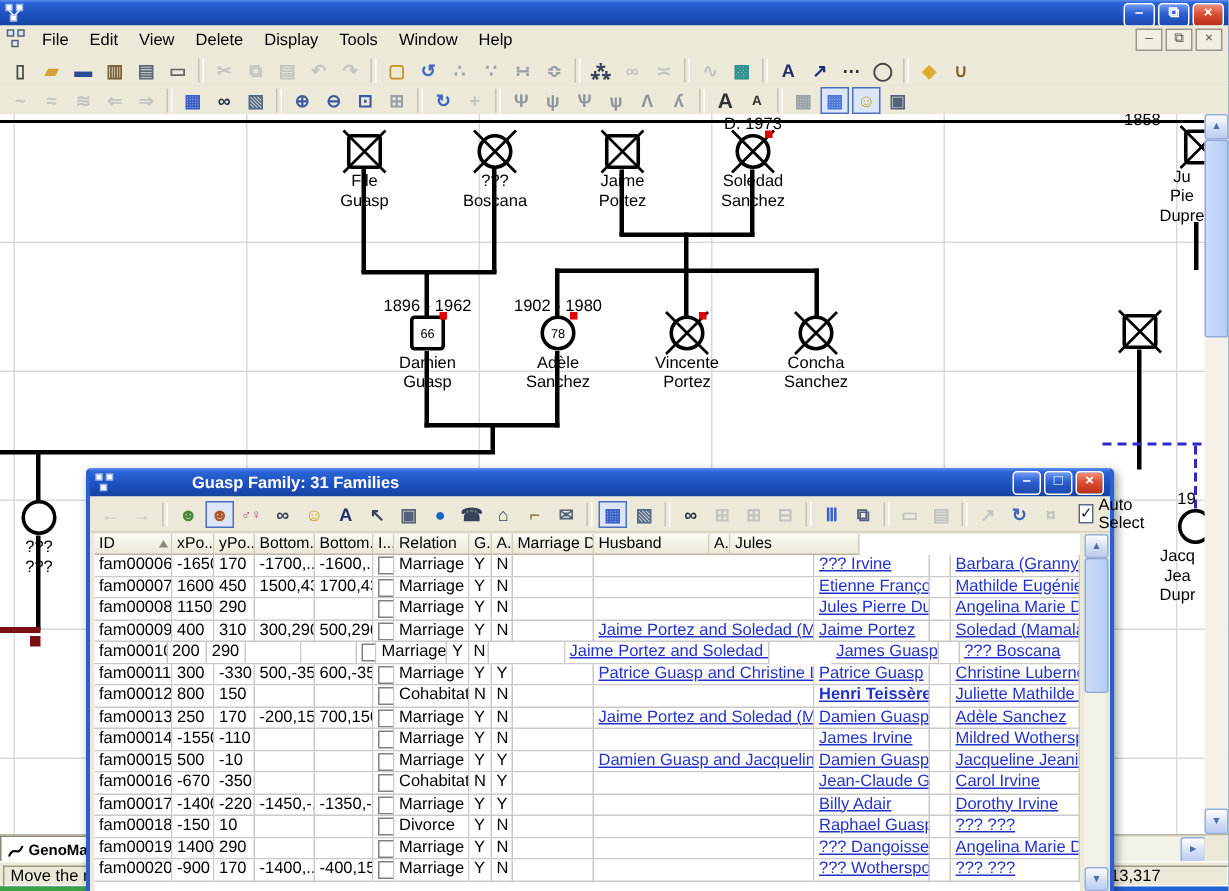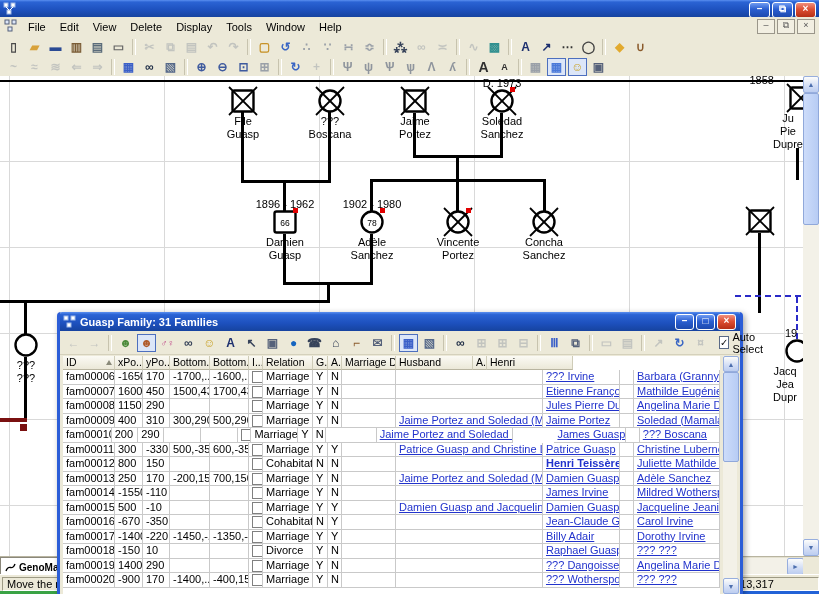--- a/index.html
+++ b/index.html
@@ -64,21 +64,21 @@
     padding:0 4px;line-height:12px;background:#ece9d8;white-space:nowrap;overflow:hidden;}
   #bottomstrip{position:absolute;left:0;top:591px;width:819px;height:3px;background:#2262d7;z-index:2;}
   #startedge{position:absolute;left:0;top:591px;width:60px;height:3px;background:#3aa345;
     border-top-right-radius:3px;z-index:3;}
   
   #dialog{position:absolute;left:57px;top:312px;width:680px;height:282px;z-index:20;
     border:3px solid #2b5dd7;border-top:none;border-radius:4px 4px 0 0;background:#ece9d8;
     box-shadow:2px 2px 6px rgba(0,0,0,.35);}
   #dlg-title{height:19px;border-radius:2px 2px 0 0;display:flex;align-items:center;color:#fff;
     font-weight:bold;font-size:11px;
-    background:linear-gradient(180deg,#5a8ff0 0%,#2a63d4 14%,#1d50bd 60%,#16439f 100%);}
+    background:linear-gradient(180deg,#5a8ff0 0%,#2a63d4 14%,#1d50bd 60%,#16439f 100%);gap:48px;}
   #dlg-title .ticon{margin:0 4px 0 3px;display:inline-flex;}
   #dlg-btns{position:absolute;right:4px;top:2px;display:flex;gap:2px;}
   #dlg-btns .wbtn{width:17px;height:14px;}
   #dlg-toolbar{height:23px;background:#ece9d8;display:flex;align-items:center;padding-left:3px;
     border-bottom:1px solid #d5d1bc;}
   .cbox{width:11px;height:11px;background:#fff;border:1px solid #5a6a86;display:inline-flex;
     align-items:center;justify-content:center;font-size:10px;line-height:10px;color:#111;margin:0 3px 0 8px;}
   
   #tblwrap{position:absolute;left:3px;top:44px;width:657px;bottom:0;background:#fff;overflow:hidden;}
   #thead{display:flex;height:14px;}
@@ -440,21 +440,21 @@
           <div class="hcell" style="width: 27px;">yPo...</div>
           <div class="hcell" style="width: 40px;">Bottom...</div>
           <div class="hcell" style="width: 39px;">Bottom...</div>
           <div class="hcell" style="width: 14px;">I...</div>
           <div class="hcell" style="width: 50px;">Relation</div>
           <div class="hcell" style="width: 15px;">G..</div>
           <div class="hcell" style="width: 14px;">A..</div>
           <div class="hcell" style="width: 54px;">Marriage Date</div>
           <div class="hcell" style="width: 77px;">Husband</div>
           <div class="hcell" style="width: 14px;">A...</div>
-          <div class="hcell" style="width: 86px;">Henri</div>
+          <div class="hcell" style="width: 86px;">Jules</div>
         </div>
       <div id="tbody">
           <div class="trow">
             <div class="tcell" style="width: 52px;">fam00006</div>
             <div class="tcell" style="width: 28px;">-1650</div>
             <div class="tcell" style="width: 27px;">170</div>
             <div class="tcell" style="width: 40px;">-1700,...</div>
             <div class="tcell" style="width: 39px;">-1600,...</div>
             <div class="tcell" style="width: 14px;">
               <div class="cbx"></div>

